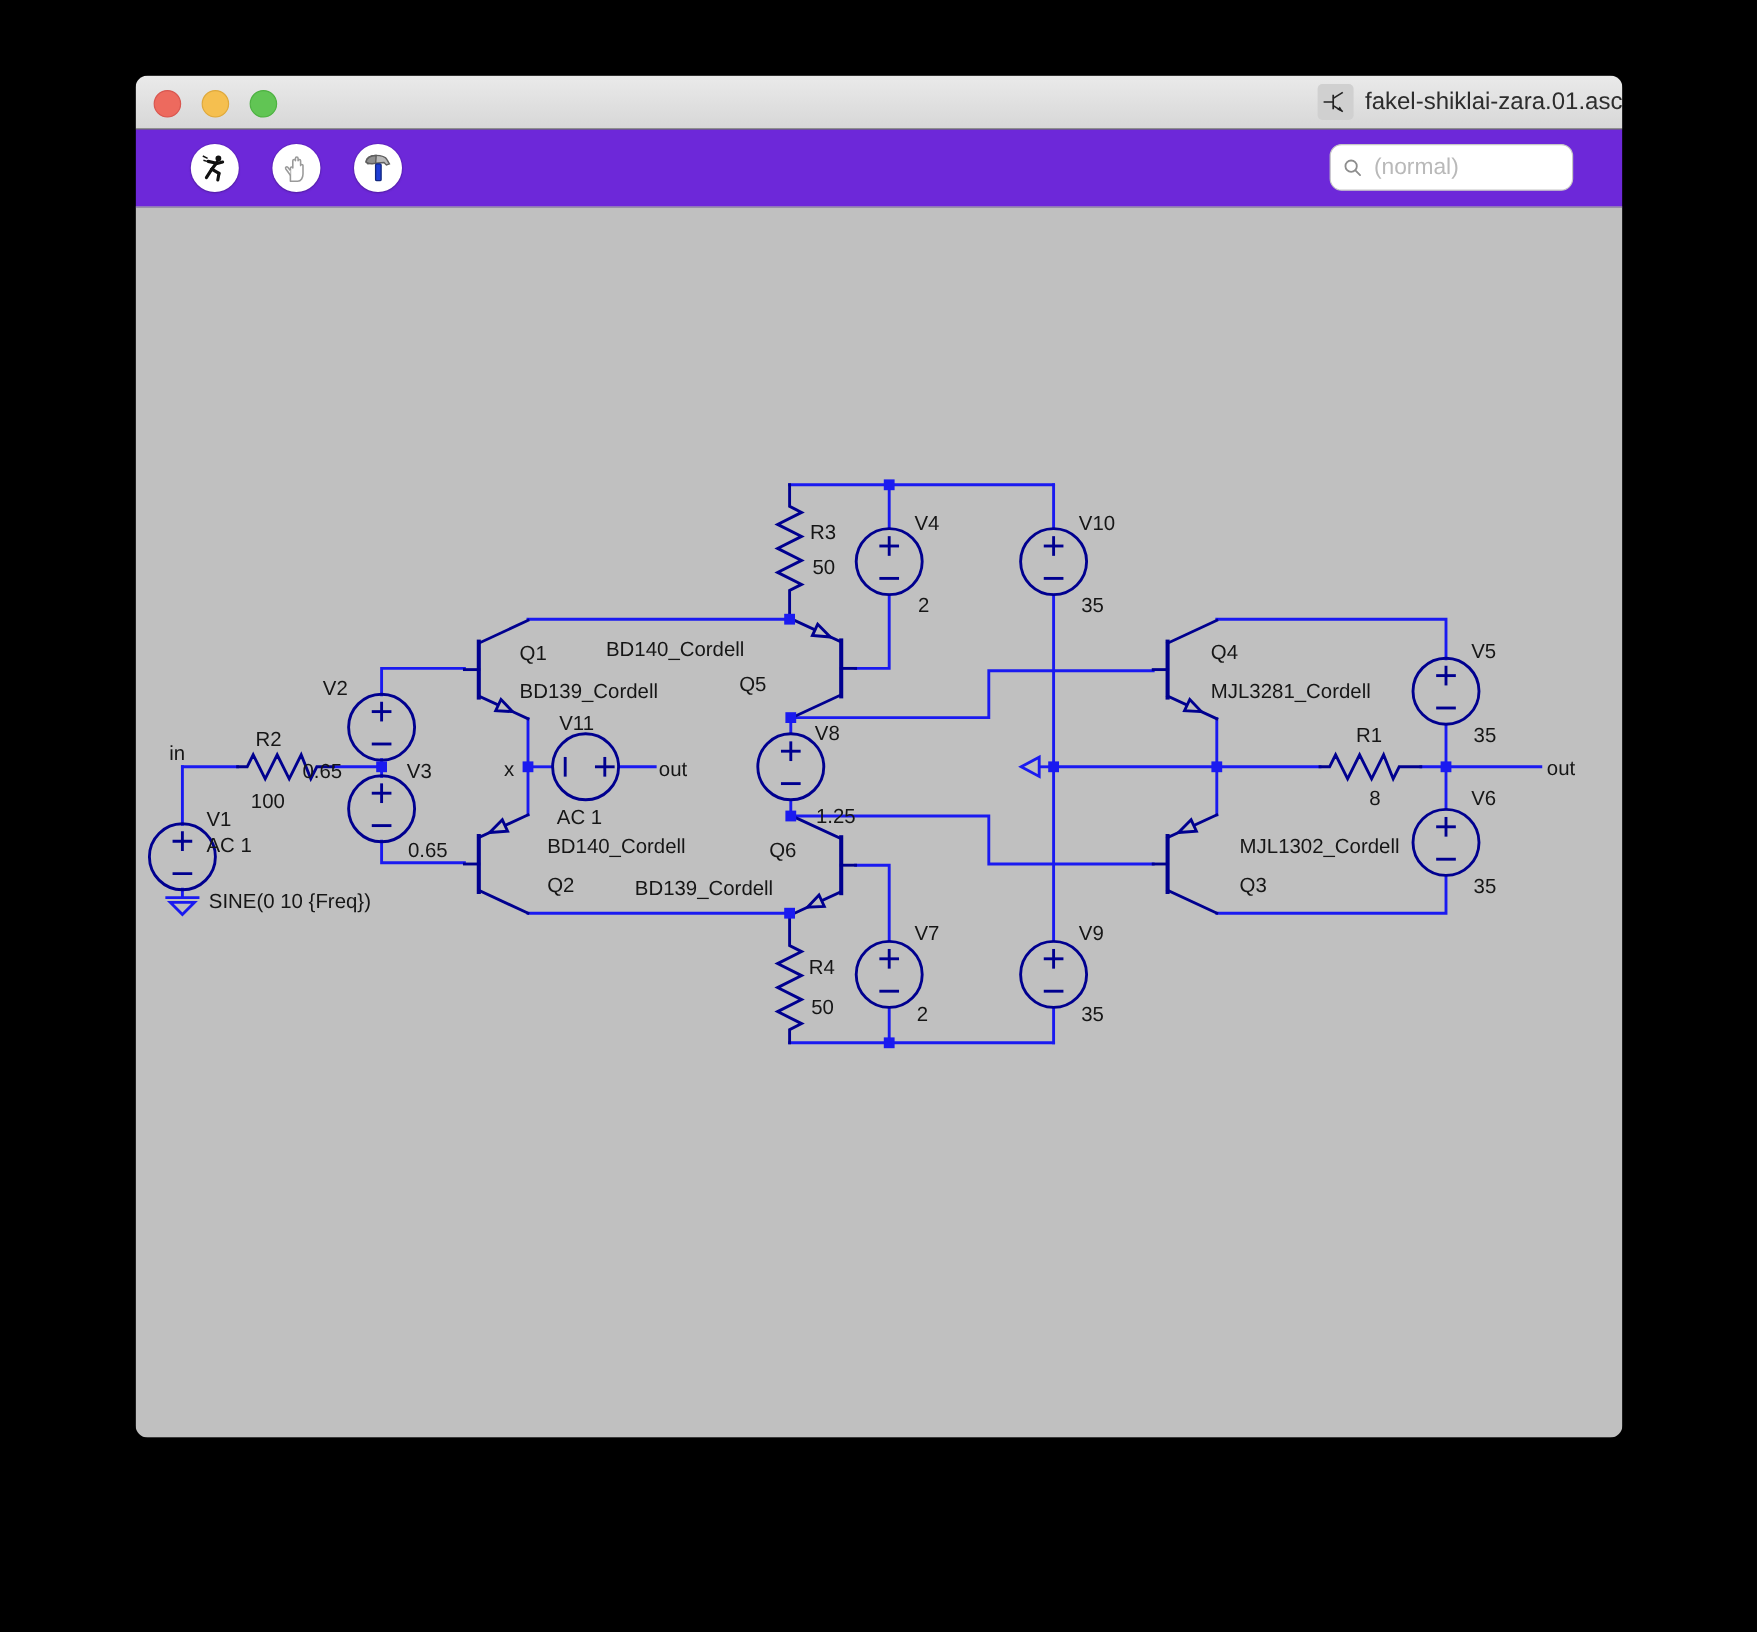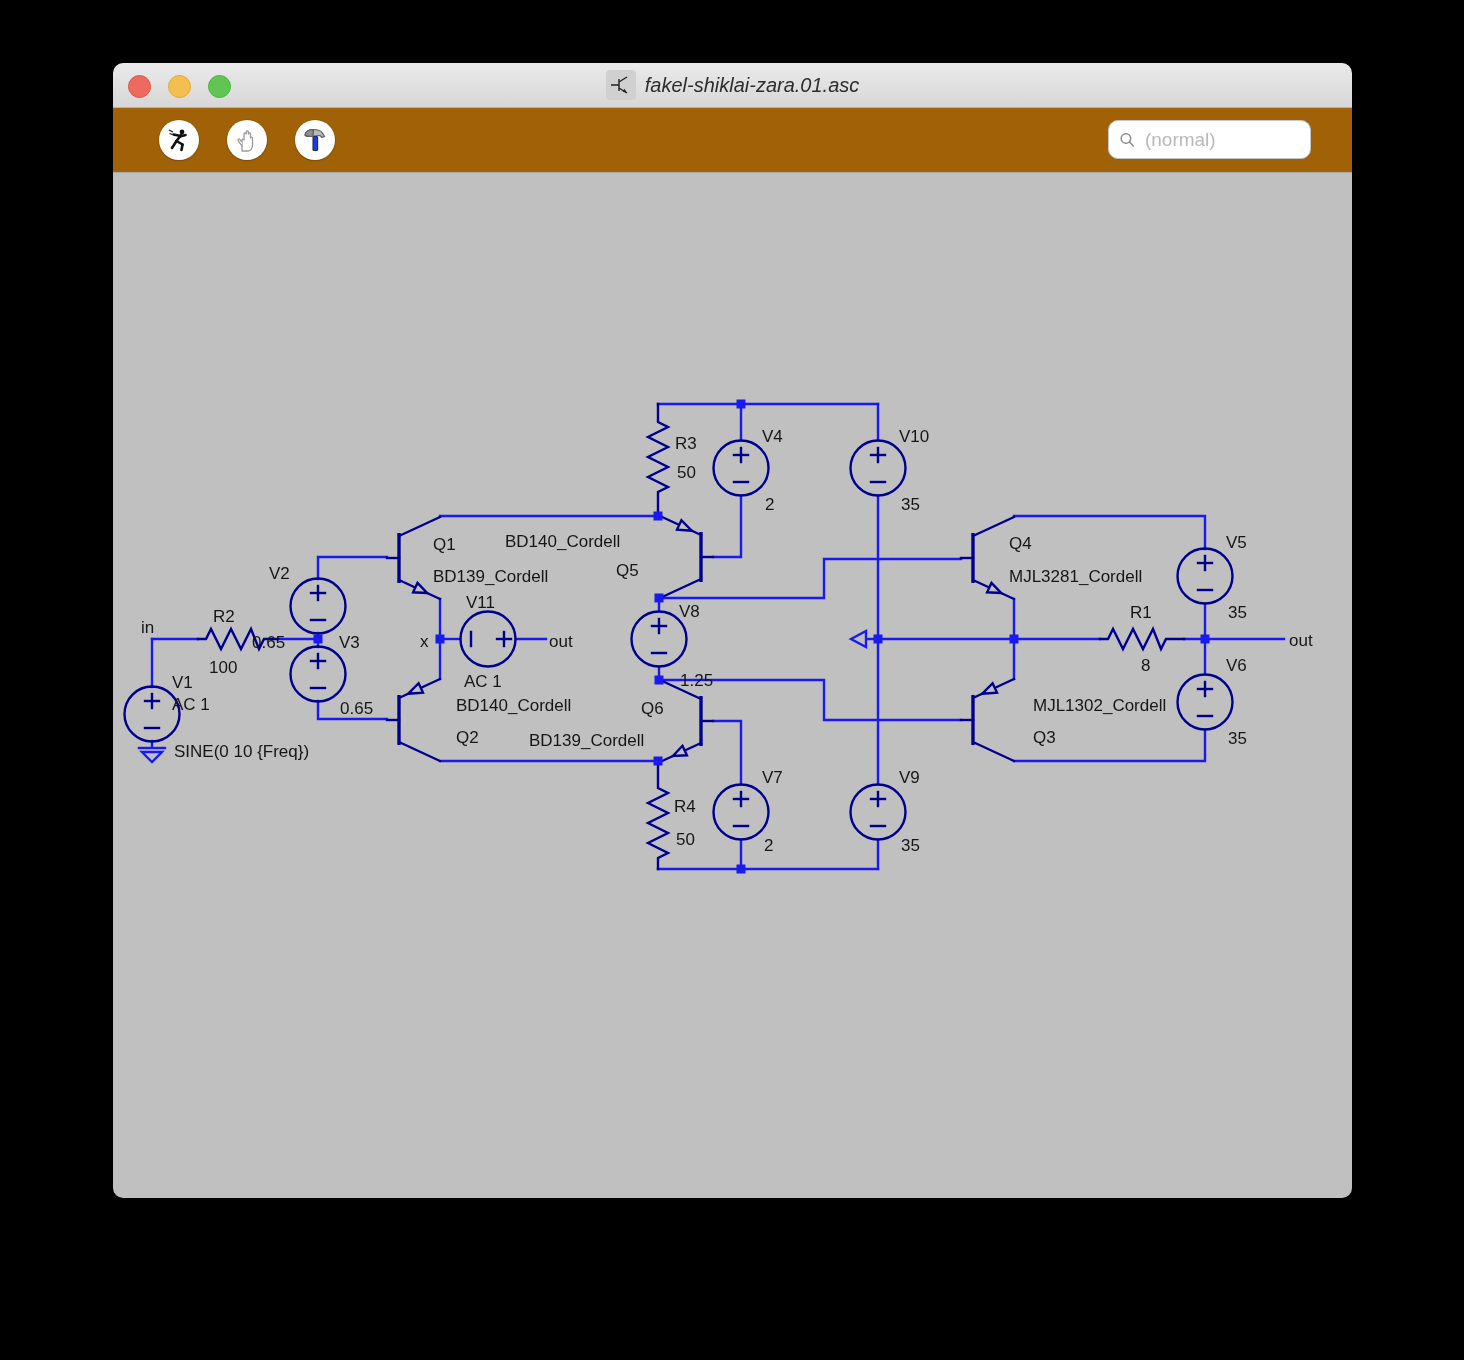--- a/index.html
+++ b/index.html
@@ -1,31 +1,31 @@
 <!DOCTYPE html>
 <html><head>
 <meta charset="utf-8">
 <style>
   html,body{margin:0;padding:0;background:#000;}
   .stage{position:relative;width:1464px;height:1360px;background:#000;overflow:hidden;
          font-family:"Liberation Sans",sans-serif;}
   .window{position:absolute;left:113px;top:63px;width:1239px;height:1135px;border-radius:10px;
           overflow:hidden;display:flex;flex-direction:column;box-shadow:0 22px 60px rgba(0,0,0,.6);}
   .titlebar{flex:0 0 44px;background:linear-gradient(#eaeaea,#d7d7d7);border-bottom:1px solid #b5b5b5;
-            position:relative;display:flex;align-items:center;justify-content:center;font-style:italic;}
+            position:relative;display:flex;align-items:center;justify-content:flex-end;}
   .traffic{position:absolute;left:15px;top:12px;display:flex;gap:17px;}
   .light{width:23px;height:23px;border-radius:50%;box-sizing:border-box;}
   .light.red{background:#ed6a5e;border:1px solid #d95750;}
   .light.yellow{background:#f5bf4f;border:1px solid #dfa93c;}
   .light.green{background:#61c554;border:1px solid #4eb242;}
   .title-wrap{display:flex;align-items:center;gap:9px;}
   .doc-icon{width:30px;height:30px;background:#d0d0d0;border-radius:4px;display:flex;
             align-items:center;justify-content:center;}
   .title{font-size:20px;color:#2d2d2d;}
-  .toolbar{flex:0 0 64px;background:#a16207;border-bottom:1px solid #a9a9a9;position:relative;}
+  .toolbar{flex:0 0 64px;background:#6d28d9;border-bottom:1px solid #a9a9a9;position:relative;}
   .tb-btn{position:absolute;top:12px;width:40px;height:40px;border-radius:50%;background:#fff;
           display:flex;align-items:center;justify-content:center;
           box-shadow:0 0 0 1px rgba(0,0,0,.07),0 1px 2px rgba(0,0,0,.18);}
   .tb-btn.b1{left:46px}.tb-btn.b2{left:114px}.tb-btn.b3{left:182px}
   .search{position:absolute;right:41px;top:12px;width:203px;height:39px;background:#fff;
           border:1.5px solid #c6c6c6;border-radius:10px;box-sizing:border-box;display:flex;
           align-items:center;padding:0 10px;gap:7px;}
   .search input{border:none;outline:none;background:transparent;font-size:19px;width:100%;
           color:#333;font-family:"Liberation Sans",sans-serif;}
   .search input::placeholder{color:#b9b9b9;}

